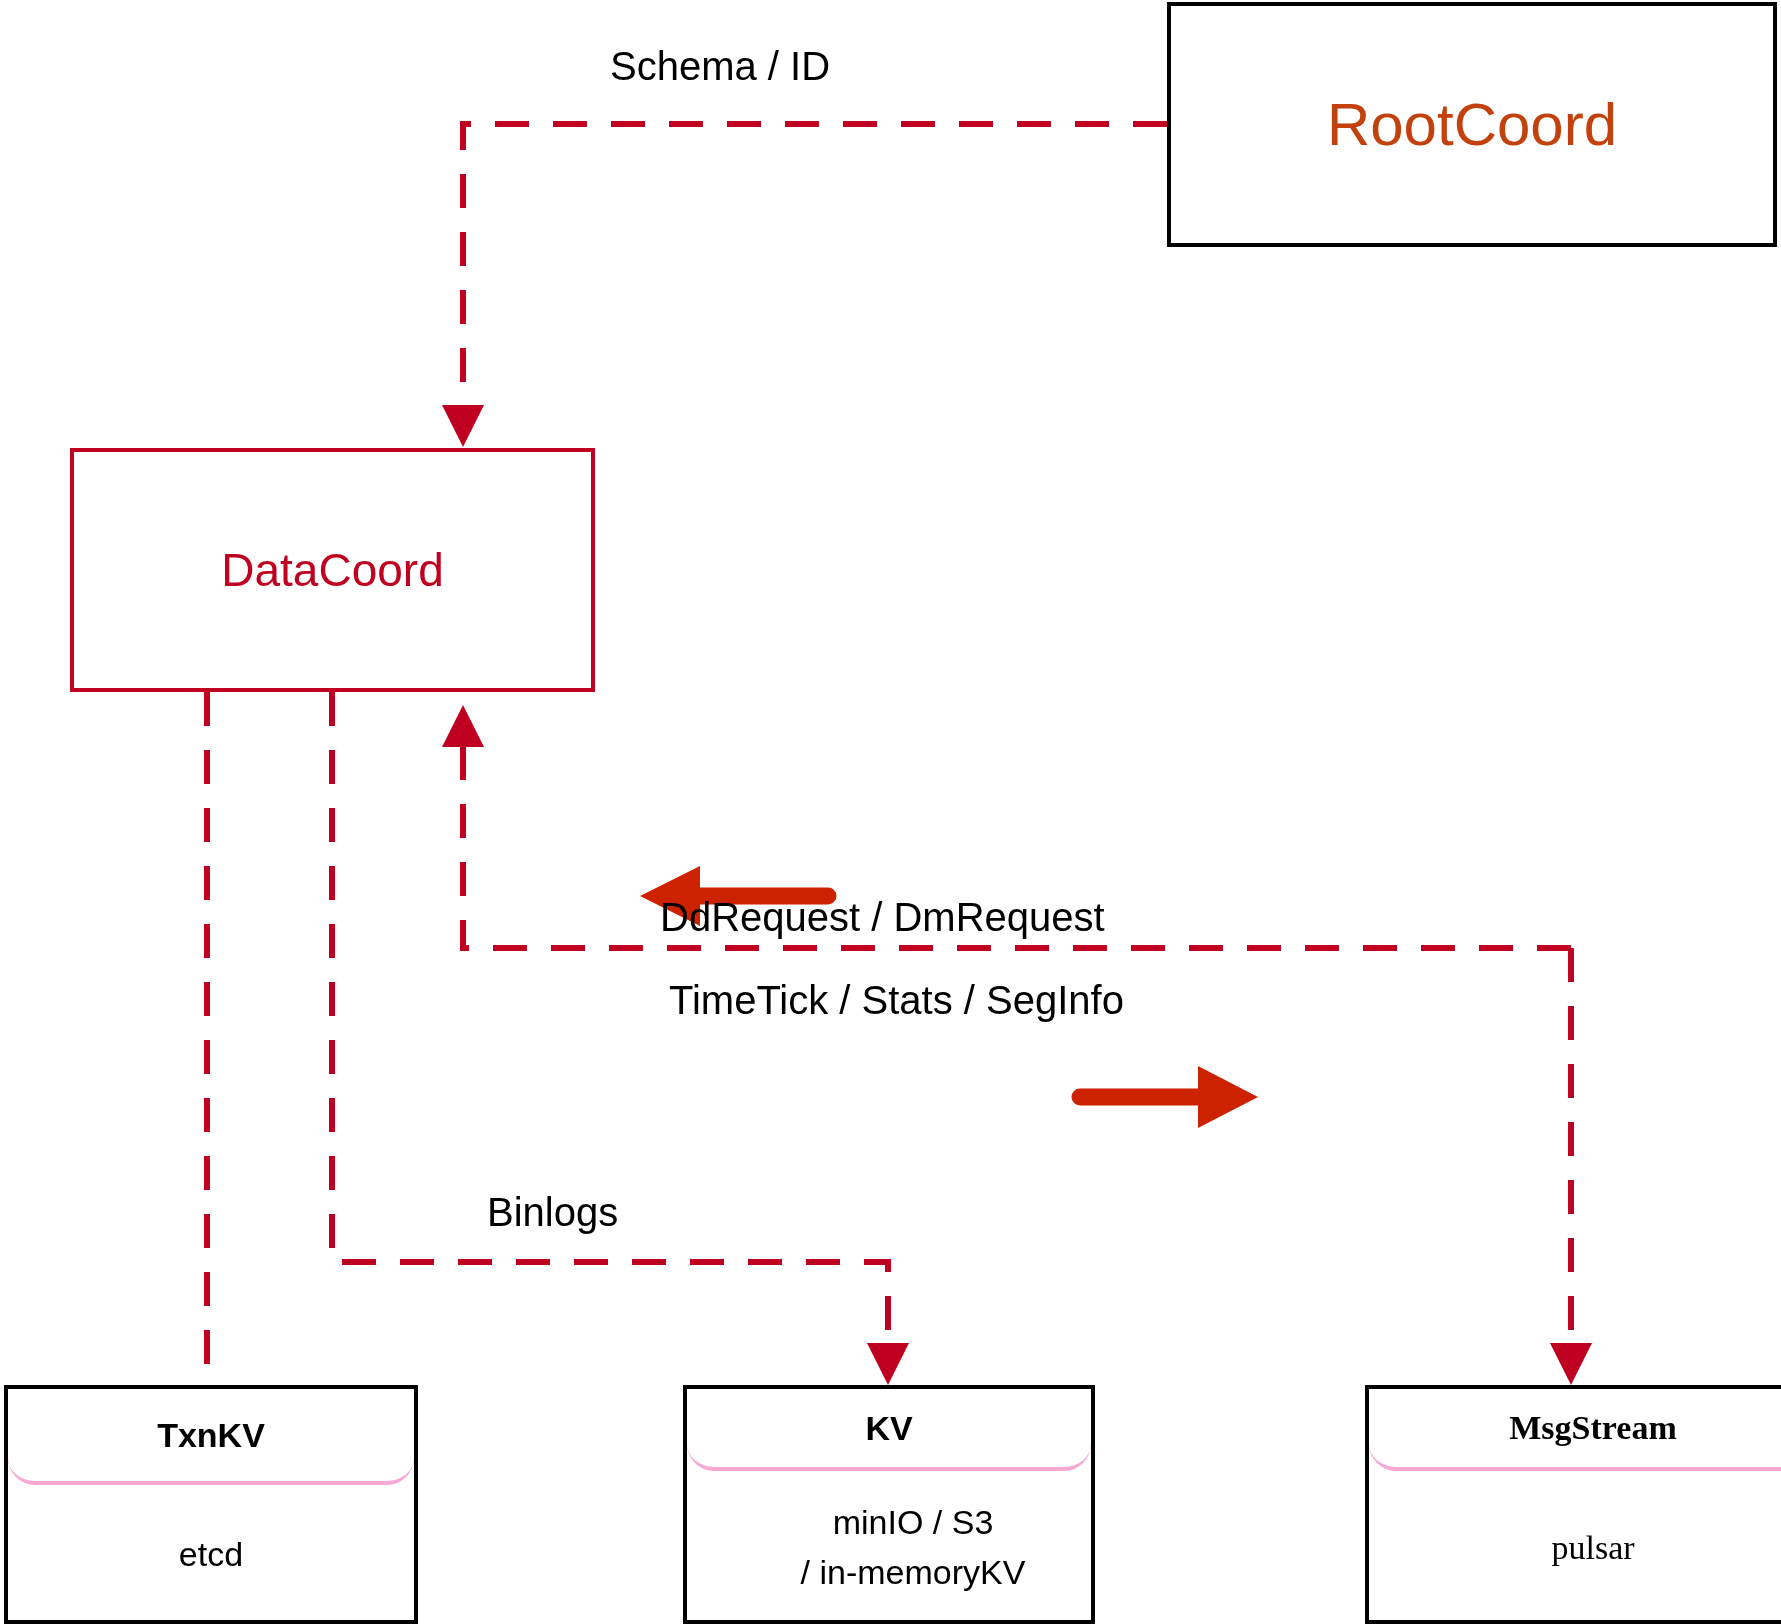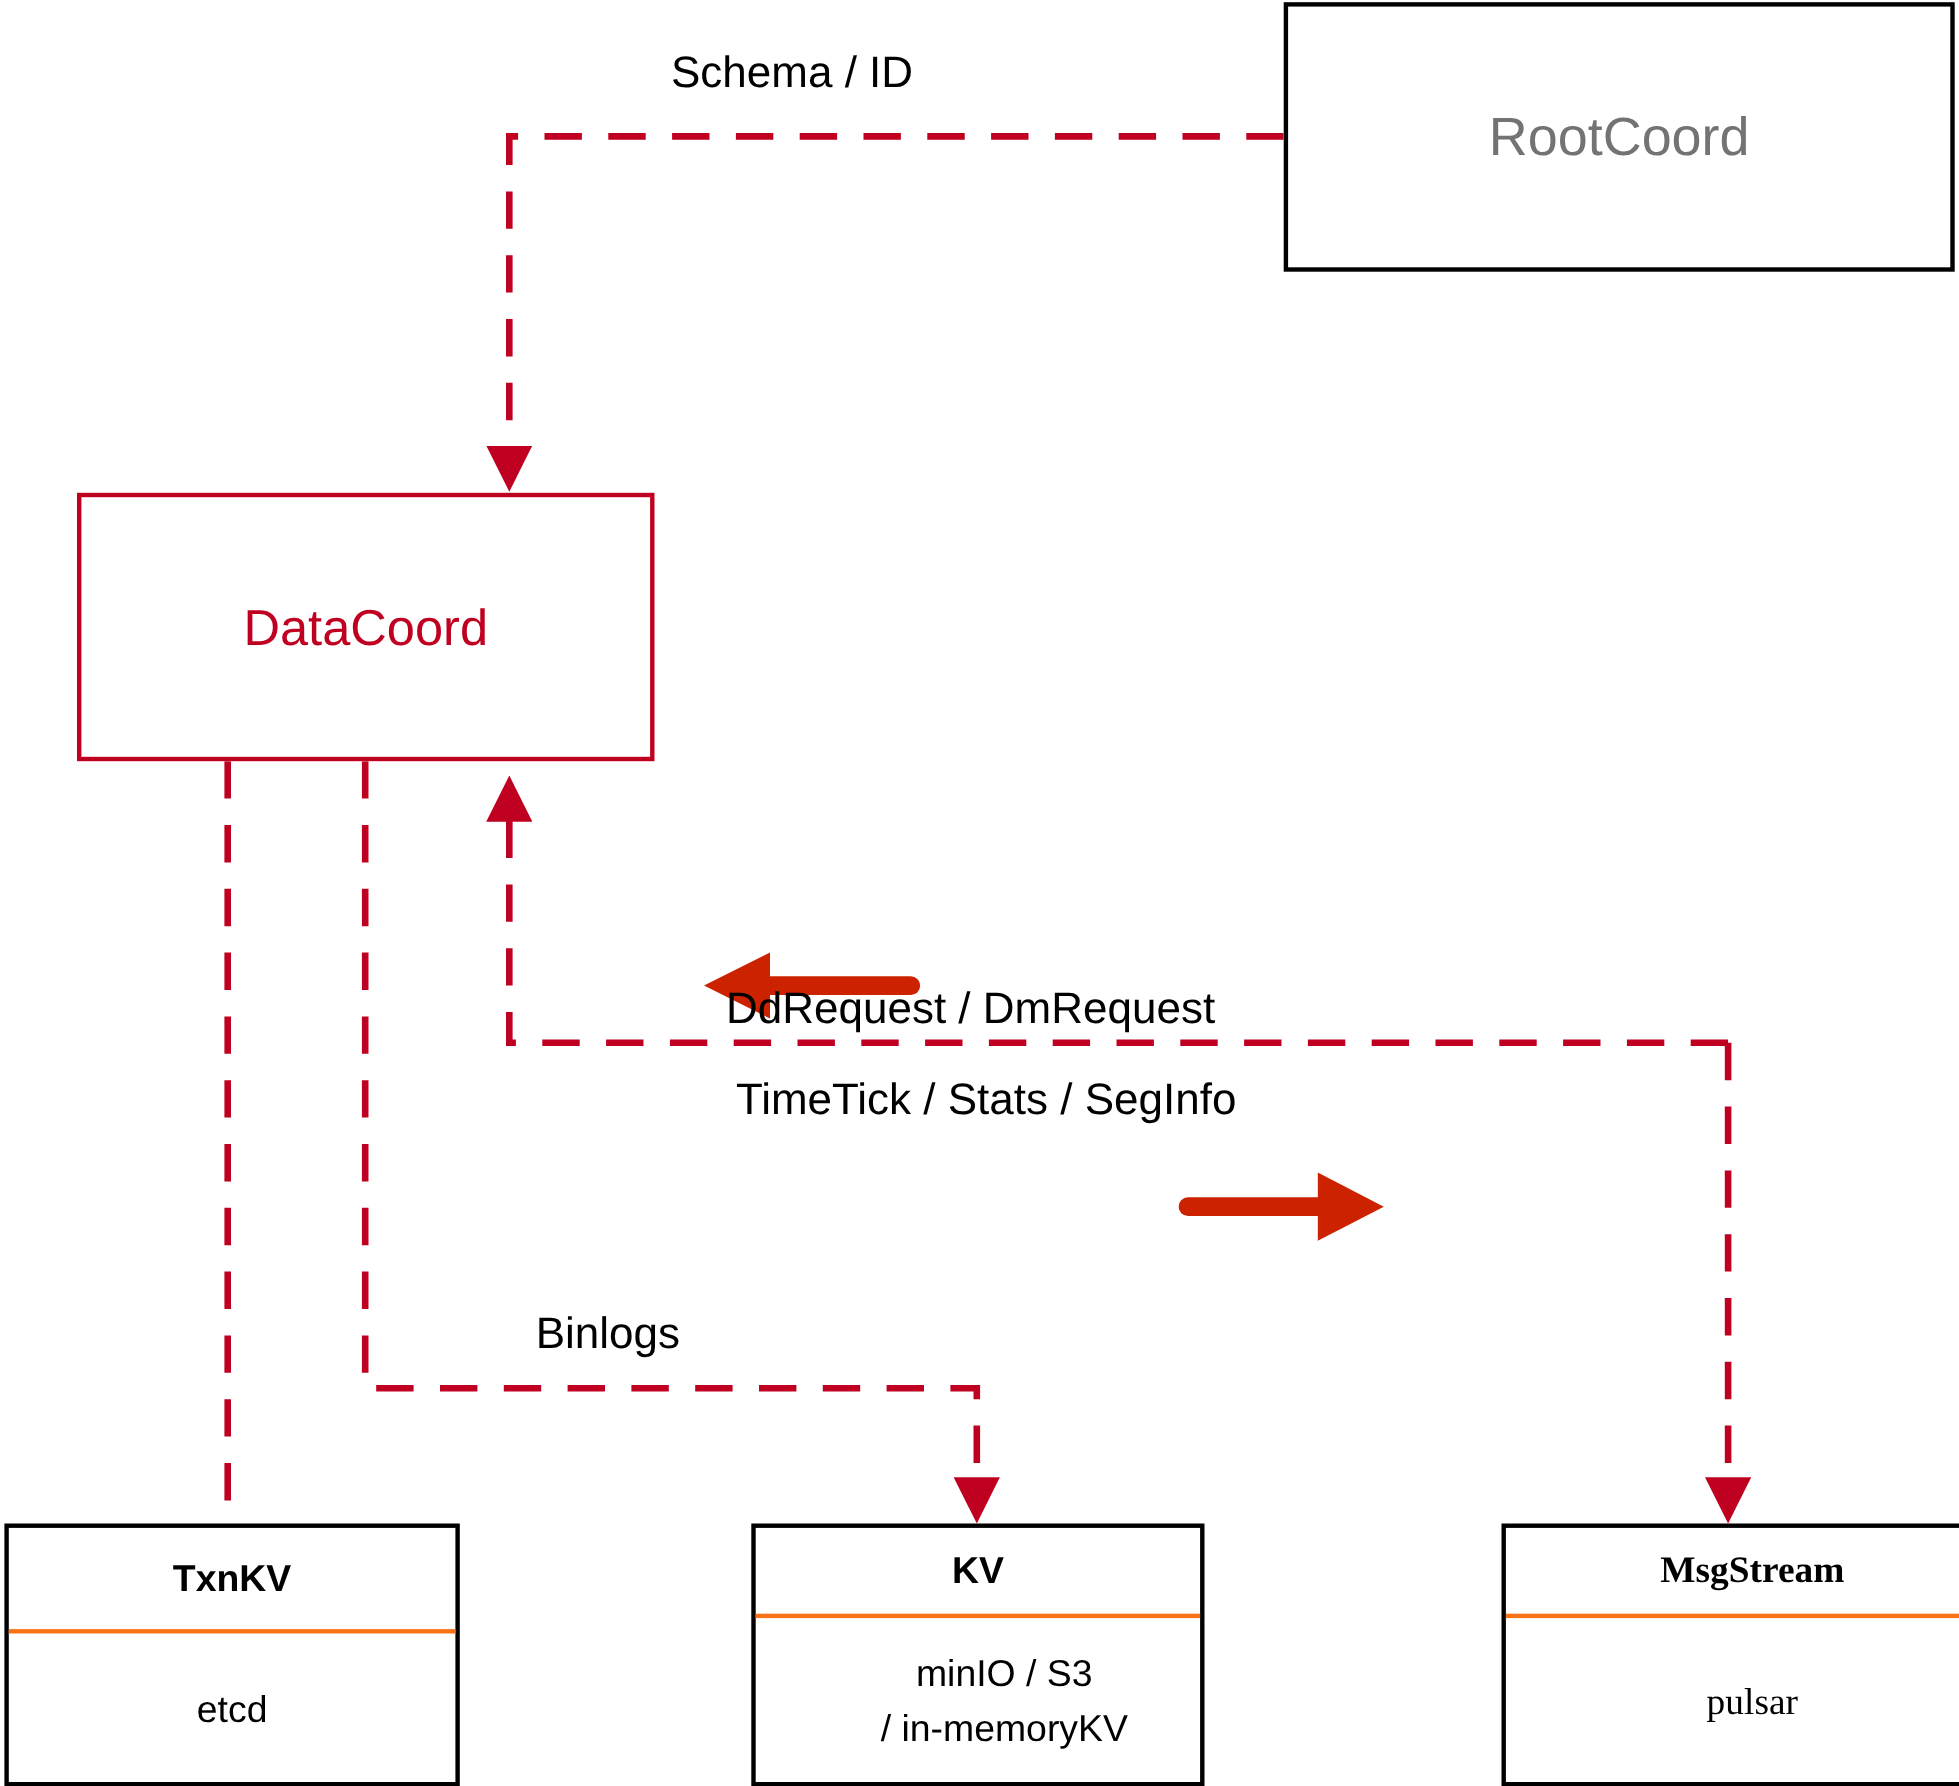--- a/index.html
+++ b/index.html
@@ -39,33 +39,34 @@
     justify-content: center;
     width: 100%;
     text-align: center;
   }
   .title-red {
     color: #c00020;
     font-size: 46px;
     font-weight: 400;
   }
   .title-plain {
-    color: #737373;
-    font-size: 49px;
+    color: #c2410c;
+    font-size: 60px;
     font-weight: 400;
   }
   .compartment-head {
     display: flex;
     align-items: center;
     justify-content: center;
     font-size: 34px;
     font-weight: bold;
     color: #000000;
     box-sizing: border-box;
-    border-bottom: 4px solid #f97316;
+    border-bottom: 4px solid #f9a8d4;
+    border-radius: 27px;
   }
   .compartment-body {
     display: flex;
     flex-direction: column;
     align-items: center;
     justify-content: center;
     font-size: 34px;
     font-weight: 400;
     color: #000000;
     box-sizing: border-box;

